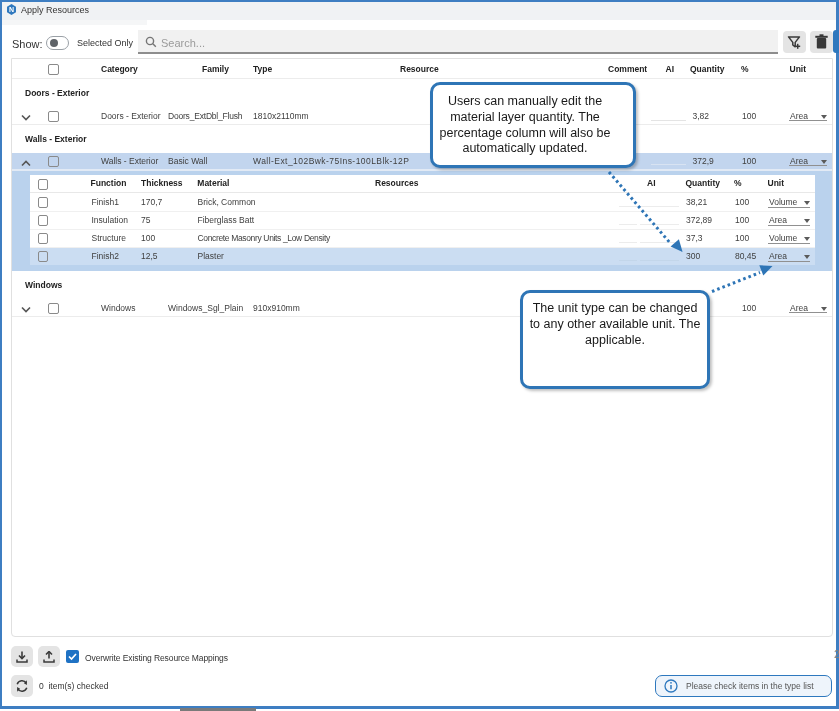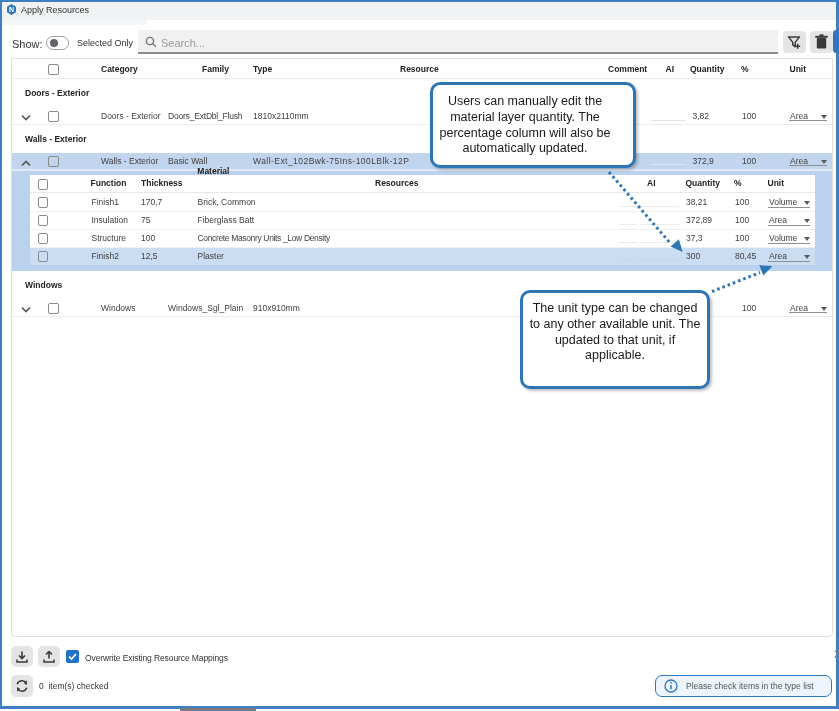--- a/index.html
+++ b/index.html
@@ -85,21 +85,21 @@
 <div class="abs t11" style="left:253px;top:156px;letter-spacing:0.45px;">Wall-Ext_102Bwk-75Ins-100LBlk-12P</div>
 <div class="ul" style="left:651px;top:164.3px;width:35px;background:#d8e3f2;"></div>
 <div class="abs t11" style="left:692.5px;top:156px;">372,9</div>
 <div class="abs t11" style="left:742px;top:156px;">100</div>
 <div class="abs t11" style="left:790px;top:156px;">Area</div>
 <div class="sel" style="left:789px;top:165px;width:38px;"></div>
 <div class="caret" style="left:821px;top:159.5px;"></div>
 <div class="cbs" style="left:37.5px;top:179px;"></div>
 <div class="abs b11" style="left:90.5px;top:178px;">Function</div>
 <div class="abs b11" style="left:141px;top:178px;text-align:right;">Thickness</div>
-<div class="abs b11" style="left:197.3px;top:166px;">Material</div>
+<div class="abs b11" style="left:197.3px;top:178px;">Material</div>
 <div class="abs b11" style="left:351px;top:178px;padding-left:24px;">Resources</div>
 <div class="abs b11" style="left:647px;top:178px;">AI</div>
 <div class="abs b11" style="left:685.5px;top:178px;">Quantity</div>
 <div class="abs b11" style="left:734px;top:178px;">%</div>
 <div class="abs b11" style="left:767.5px;top:178px;">Unit</div>
 <div class="abs" style="left:30px;top:192.3px;width:785px;height:1px;background:#e8e8e8;"></div>
 <div class="cbs" style="left:37.5px;top:197.3px;"></div>
 <div class="abs t11" style="left:91.5px;top:197px;">Finish1</div>
 <div class="abs t11" style="left:141px;top:197px;">170,7</div>
 <div class="abs t11" style="left:197.5px;top:197px;">Brick, Common</div>
@@ -198,21 +198,20 @@
 <div class="abs" style="left:433px;top:94px;width:184px;font-size:12.5px;line-height:15.8px;color:#1a1a1a;text-align:center;white-space:nowrap;">
     <div>Users can manually edit the</div>
     <div>material layer quantity. The</div>
     <div>percentage column will also be</div>
     <div>automatically updated.</div>
   </div>
 <div class="abs" style="left:520px;top:290px;width:190px;height:99px;background:#fff;border:3px solid #2e75b6;border-radius:10px;box-shadow:2px 2px 3px rgba(0,0,0,0.25);"></div>
 <div class="abs" style="left:523px;top:301px;width:184px;font-size:12.5px;line-height:15.8px;color:#1a1a1a;text-align:center;white-space:nowrap;">
     <div>The unit type can be changed</div>
     <div>to any other available unit. The</div>
-    <div>updated to that unit, if</div>
     <div>applicable.</div>
   </div>
 <svg class="abs" style="left:590px;top:160px;" width="110" height="110" viewBox="0 0 110 110">
 <line x1="19" y1="12" x2="81" y2="84" stroke="#2e75b6" stroke-width="3" stroke-dasharray="2.6 3"></line>
 <polygon points="92.6,92 88.9,79.3 80.6,86.5" fill="#2e75b6"></polygon>
 </svg>
 <svg class="abs" style="left:700px;top:255px;" width="90" height="45" viewBox="0 0 90 45">
 <line x1="12" y1="36.5" x2="60" y2="17.5" stroke="#2e75b6" stroke-width="3" stroke-dasharray="2.6 3"></line>
 <polygon points="72.5,11 59.3,10.3 63.3,20.5" fill="#2e75b6"></polygon>
 </svg>

